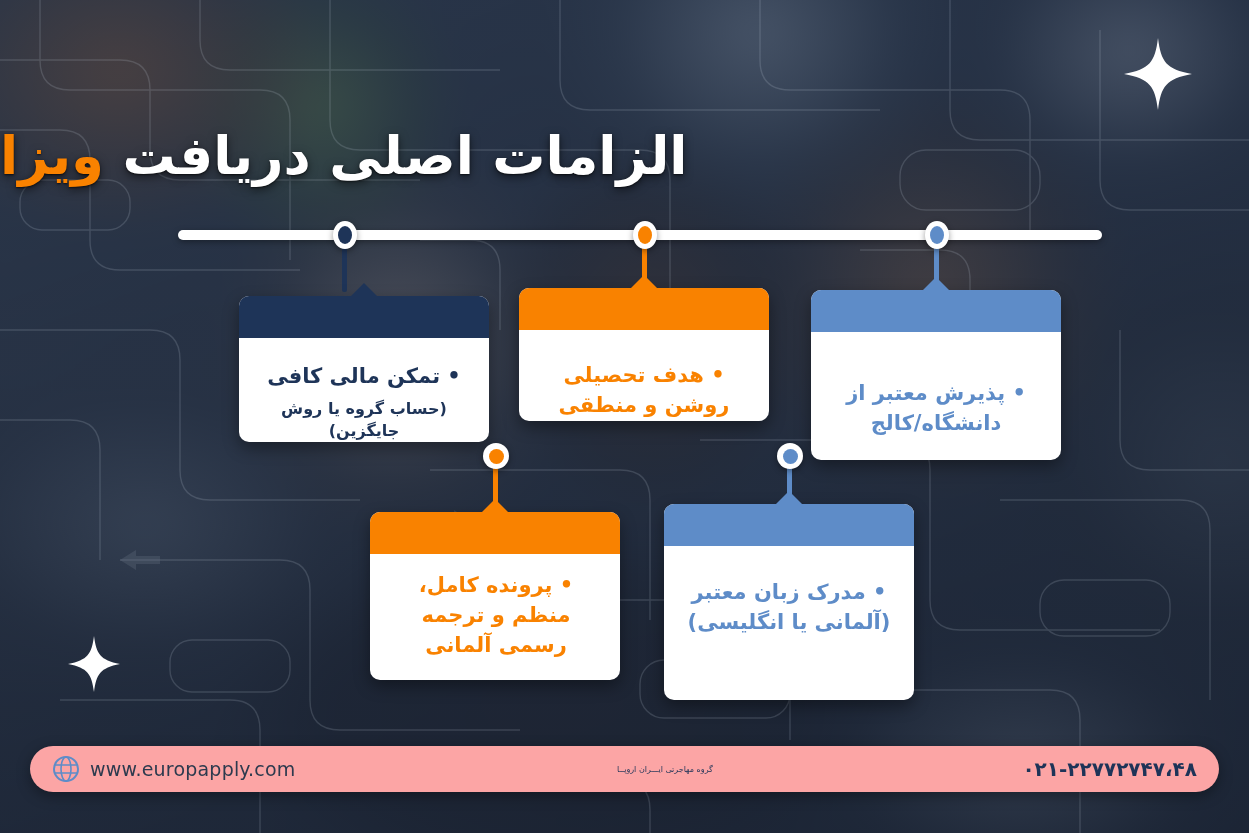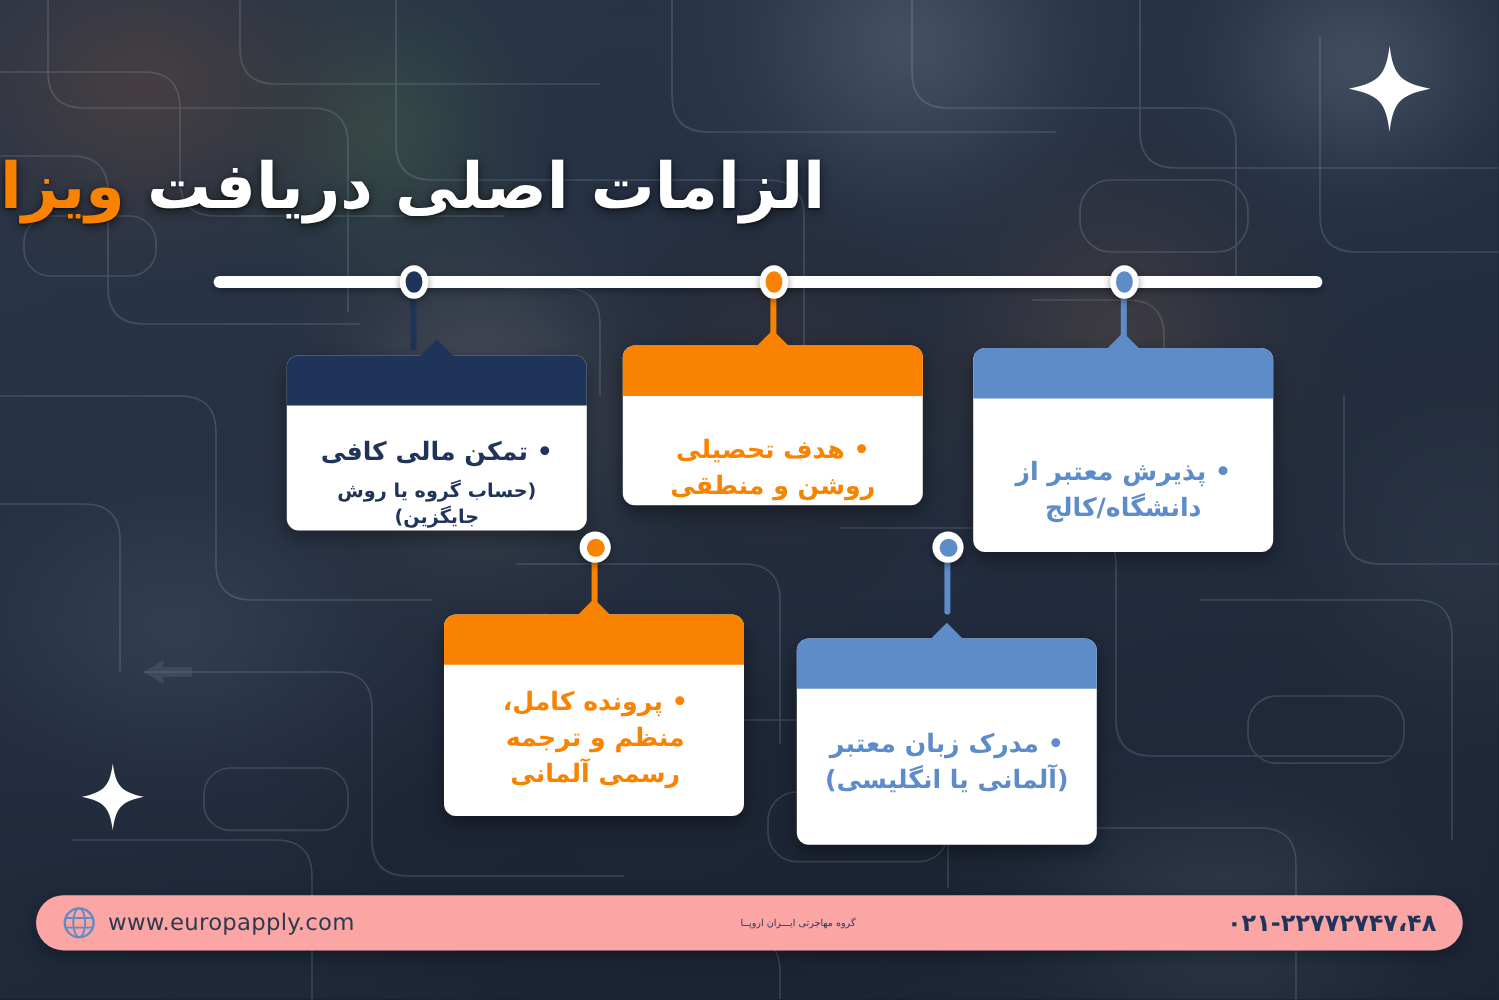--- a/index.html
+++ b/index.html
@@ -267,21 +267,21 @@
     </div>
   </div>
 
   <div class="card" style="left:370px; top:512px; width:250px; height:168px;">
     <div class="card-head" style="background:#f98200; color:#f98200;"></div>
     <div class="card-body" style="height:126px;padding-left:16px;">
       <div class="card-title" style="color:#f98200;">• پرونده کامل، منظم و ترجمه رسمی آلمانی</div>
     </div>
   </div>
 
-  <div class="card" style="left:664px; top:532px; width:250px; height:172px;">
+  <div class="card" style="left:664px; top:504px; width:250px; height:196px;">
     <div class="card-head" style="background:#5e8cc8; color:#5e8cc8;"></div>
     <div class="card-body" style="height:126px;">
       <div class="card-title" style="color:#5e8cc8;">• مدرک زبان معتبر (آلمانی یا انگلیسی)</div>
     </div>
   </div>
 
   <div class="node node-top" style="left:333px; top:221px;">
     <div class="core" style="background:#1e3458;"></div>
   </div>
   <div class="node node-top" style="left:633px; top:221px;">

